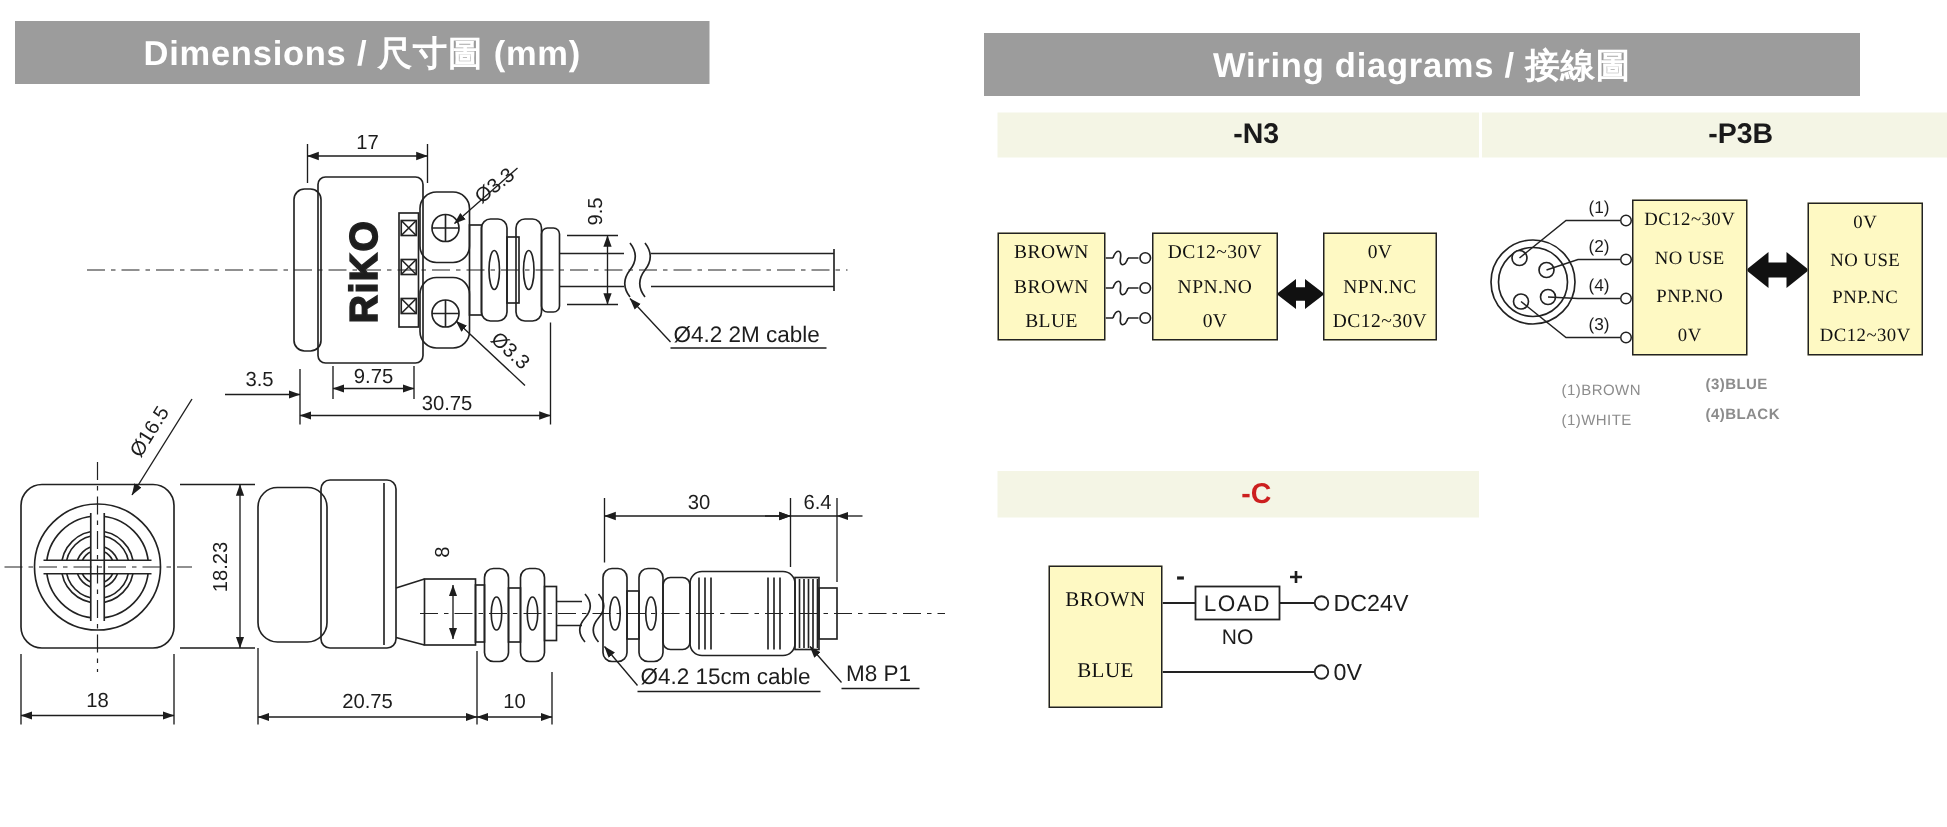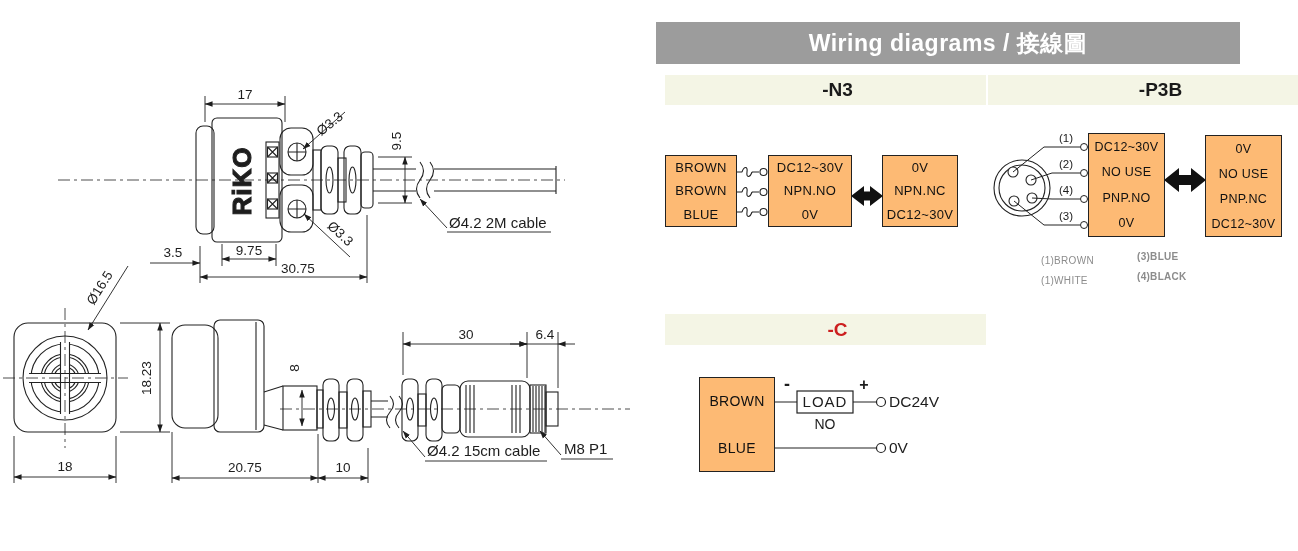--- a/index.html
+++ b/index.html
@@ -8,42 +8,45 @@
   .hdr{position:absolute;background:#9c9c9c;color:#ffffff;font-weight:bold;font-size:23px;
        display:flex;align-items:center;justify-content:center;letter-spacing:.5px;}
   .hdr-left{left:10px;top:14px;width:463px;height:42px;}
   .hdr-right{left:656px;top:22px;width:584px;height:42px;}
   .secbar{position:absolute;background:#f4f5e5;color:#1a1a1a;font-weight:bold;font-size:19px;
           display:flex;align-items:center;justify-content:center;padding-left:24px;}
   .secbar.n3{left:665px;top:75px;width:297px;height:30px;}
   .secbar.p3b{left:988px;top:75px;width:297px;height:30px;}
   .secbar.c{left:665px;top:314px;width:297px;height:31px;color:#cc1f1f;}
   svg.canvas{position:absolute;left:0;top:0;}
-  .wbox{position:absolute;border:1.4px solid #222;background:#fdba74;box-sizing:border-box;
+  .wbox{position:absolute;border:1.4px solid #222;background:#fef9c3;box-sizing:border-box;
         display:flex;flex-direction:column;justify-content:space-around;
-        font-size:13px;color:#111;text-align:center;letter-spacing:.3px;}
+        font-size:13px;color:#111;text-align:center;letter-spacing:.3px;font-family:Liberation Serif, serif;}
   .wbox div{white-space:nowrap;}
   .box-n3-left{left:665px;top:155px;width:72px;height:72px;}
   .box-n3-mid{left:768px;top:155px;width:84px;height:72px;}
   .box-n3-right{left:882px;top:155px;width:76px;height:72px;}
   .box-p3b-mid{left:1088px;top:133px;width:77px;height:104px;font-size:12.5px;}
   .box-p3b-right{left:1205px;top:135px;width:77px;height:102px;font-size:12.5px;}
   .box-c{left:699px;top:377px;width:76px;height:95px;font-size:14px;}
   .legend{position:absolute;color:#8c8c8c;font-size:10px;line-height:20px;letter-spacing:.3px;}
   .legend.col1{left:1041px;top:251px;}
   .legend.col2{left:1137px;top:247px;font-weight:bold;}
   text{font-family:"Liberation Sans",sans-serif;fill:#1d1d1d;}
   .dimtxt{font-size:13.5px;}
   .lbltxt{font-size:15px;}
 </style>
 </head>
 <body>
 
 <div class="page">
 
+  <div class="hdr hdr-left">
+    <span>Dimensions / 尺寸圖 (mm)</span>
+  </div>
   <div class="hdr hdr-right">
     <span>Wiring diagrams / 接線圖</span>
   </div>
 
   <svg class="canvas" width="1298" height="551" viewBox="0 0 1298 551">
     <defs>
       <marker id="ma" viewBox="0 0 10 10" refX="9.3" refY="5" markerWidth="9" markerHeight="9" orient="auto-start-reverse">
         <path d="M0,1.6 L9.6,5 L0,8.4 Z" fill="#1d1d1d"></path>
       </marker>
     </defs>

